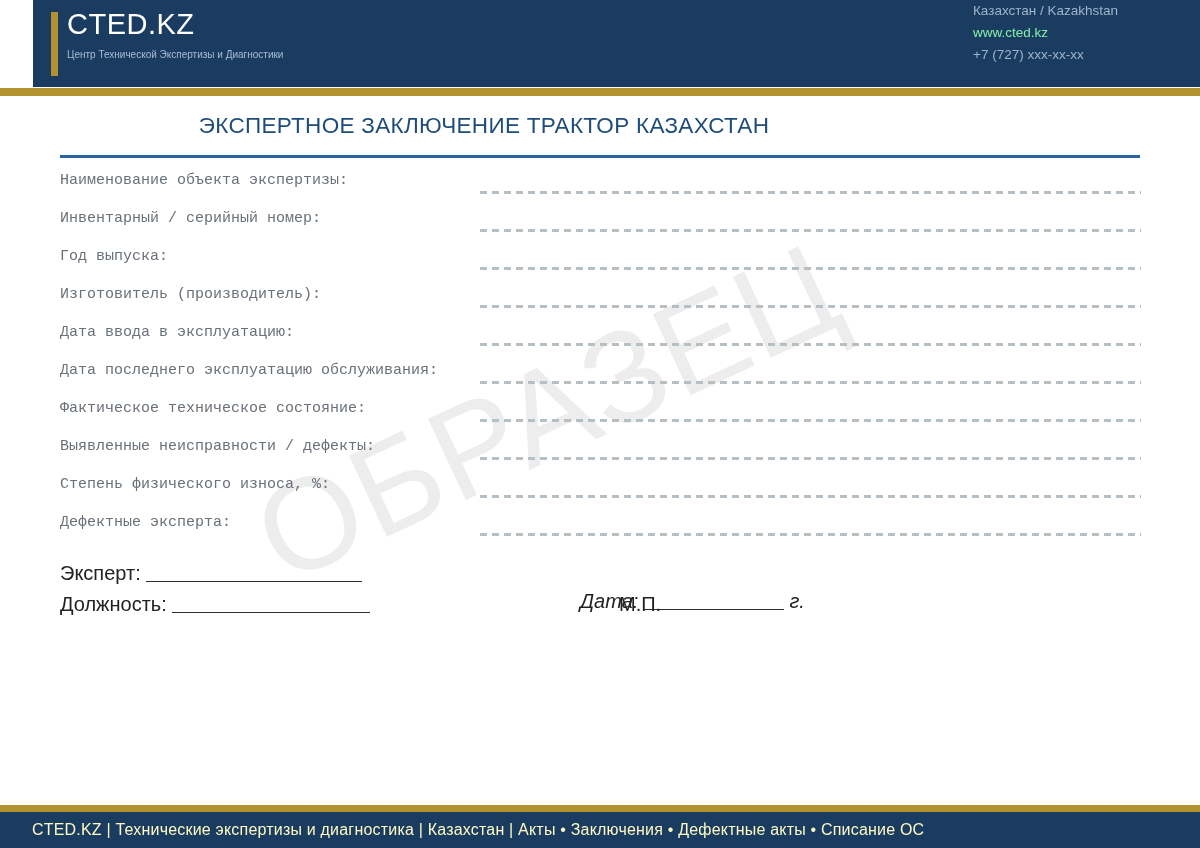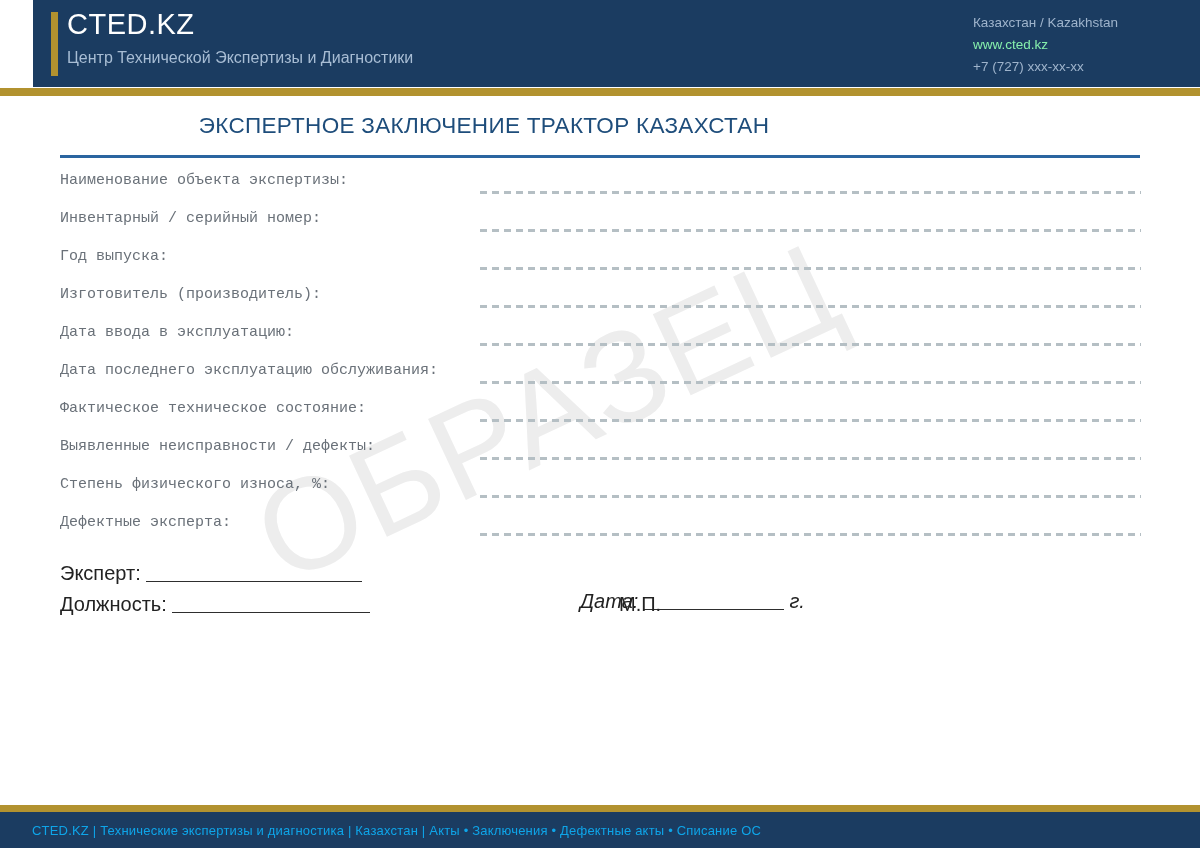--- a/index.html
+++ b/index.html
@@ -25,24 +25,24 @@
   .logo-accent-bar {
     position: absolute; left: 18px; top: 12px; width: 7px; height: 64px;
     background: #b2922f;
   }
   .logo-text {
     position: absolute; left: 34px; top: 8px;
     font-size: 29px; font-weight: 500; color: #ffffff; letter-spacing: 0.5px;
   }
   .logo-tagline {
     position: absolute; left: 34px; top: 49px;
-    font-size: 16px; color: #a8bdd4;
+    font-size: 10px; color: #a8bdd4;
   }
   .header-contact {
-    position: absolute; left: 940px; top: 12px;
+    position: absolute; left: 940px; top: 0;
     font-size: 13.5px; line-height: 22px; color: #9fb4cc;
   }
   .header-contact .site-link { color: #86efac; cursor: pointer; }
 
   
   .doc-title {
     position: absolute; top: 113px; left: 0; width: 968px;
     text-align: center;
     font-size: 22.5px; color: #1e4d7b; letter-spacing: 0.3px;
   }
@@ -94,21 +94,21 @@
     position: absolute; top: 805px; left: 0; width: 1200px; height: 7px;
     background: #b2922f;
   }
   .footer {
     position: absolute; top: 812px; left: 0; width: 1200px; height: 36px;
     background: #1b3c61;
     display: flex; align-items: center;
   }
   .footer-text {
     padding-left: 32px;
-    font-size: 13px; color: #0ea5e9; letter-spacing: 0.2px;
+    font-size: 16px; color: #fef9c3; letter-spacing: 0.2px;
   }
 </style>
 </head>
 <body>
 
 <div class="page">
 
   <div class="watermark">ОБРАЗЕЦ</div>
 
   <div class="header">

